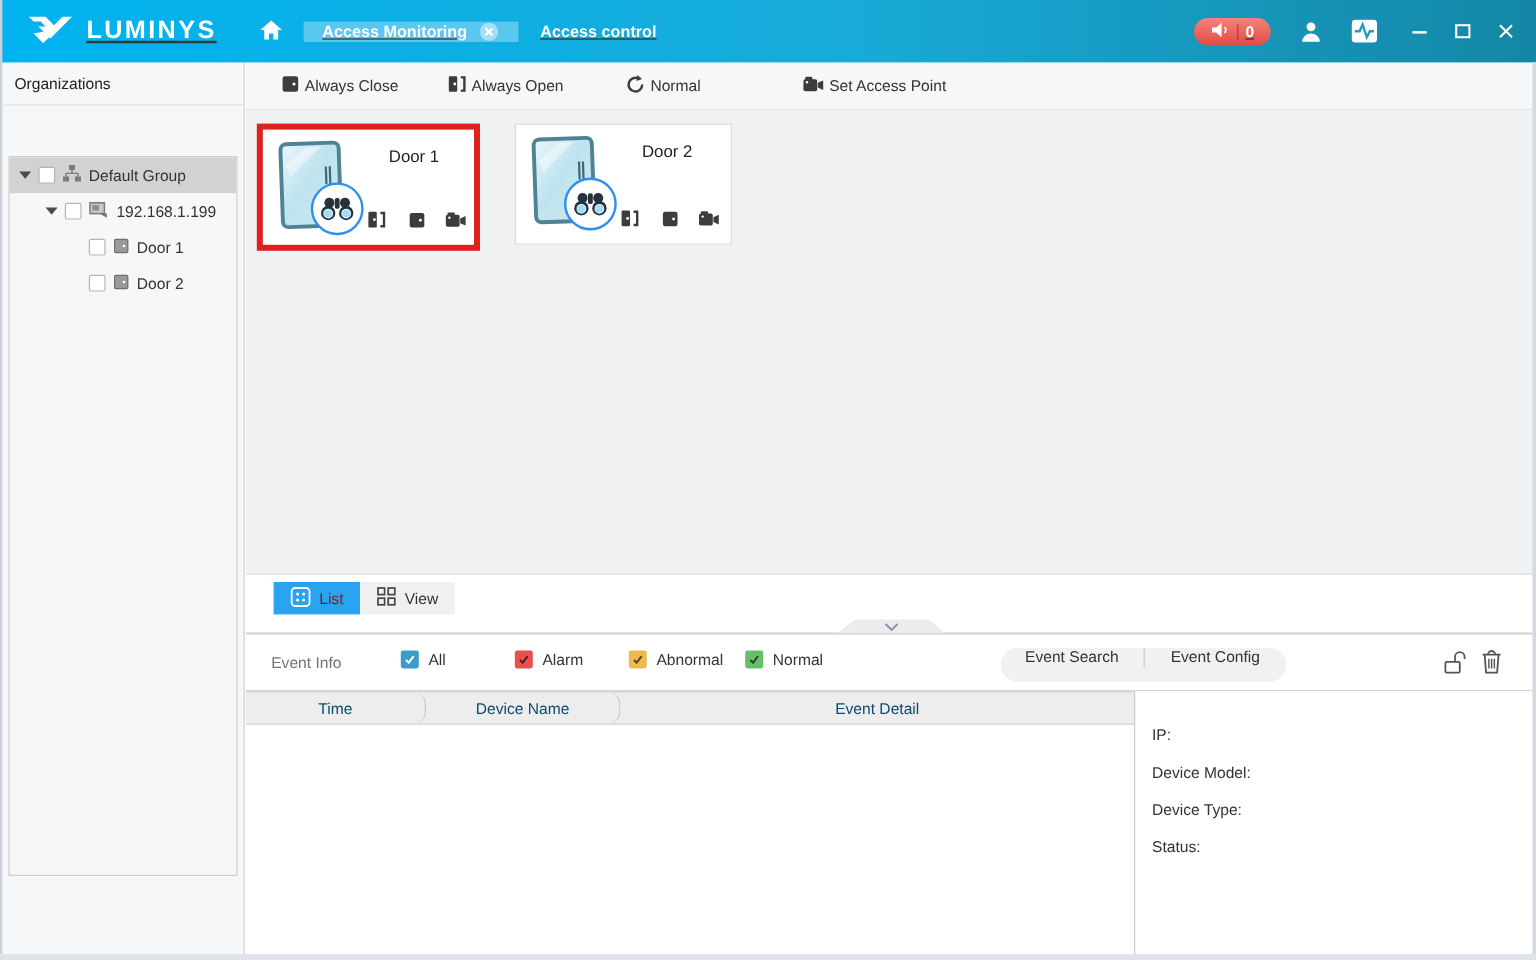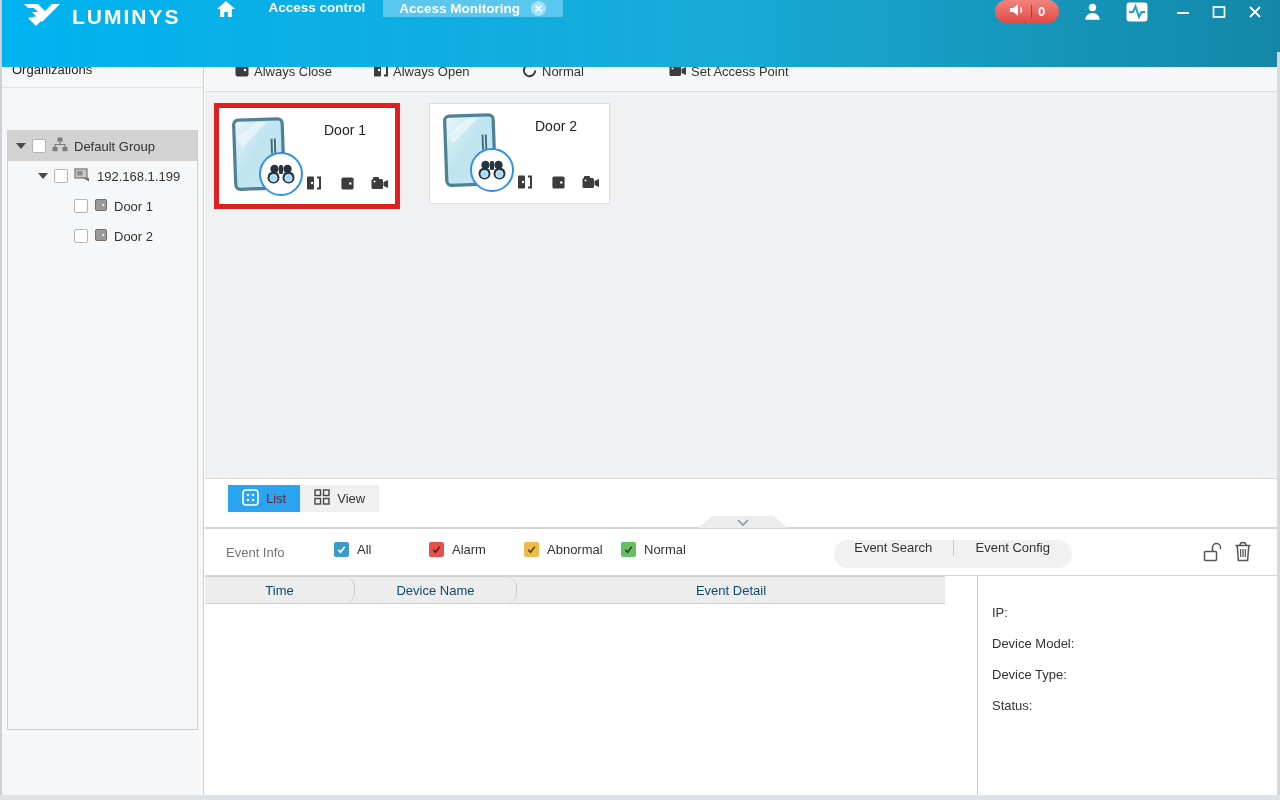--- a/index.html
+++ b/index.html
@@ -6,23 +6,23 @@
   html,body { width:1280px; height:800px; overflow:hidden; }
   body { font-family:"Liberation Sans", sans-serif; font-size:13px; color:#333; background:#eef0f2; }
   .window { position:relative; width:1280px; height:800px; background:#fff; }
 
   
   .frame-left  { position:absolute; left:0; top:0; bottom:0; width:2px; background:#ccd1d8; z-index:60; }
   .frame-right { position:absolute; right:0; top:52px; bottom:0; width:3px; background:#d4d9de; z-index:60; }
   .frame-bottom{ position:absolute; left:0; right:0; bottom:0; height:5px; background:#dfe3e7; z-index:60; }
 
   
-  .topbar { position:absolute; left:0; top:0; width:1280px; height:67px;
+  .topbar { position:absolute; left:0; top:0; width:1280px; height:52px;
             background:linear-gradient(90deg,#00b3f0 0%, #18abd8 55%, #1487a6 100%);
-            display:flex; align-items:flex-start; z-index:40; }
+            display:flex; align-items:center; z-index:40;text-decoration:underline; }
   .brand { display:flex; align-items:center; gap:10px; padding:0 18px 0 22px; }
   .brand-text { color:#fff; font-weight:bold; font-size:21px; letter-spacing:2px; }
   .home-tab { width:54px; display:flex; align-items:center; justify-content:center; cursor:pointer; }
   .tab { display:flex; align-items:center; gap:10px; padding:0 16px; color:#fff; font-weight:bold;
          font-size:13.5px; cursor:pointer; }
   .tab.active { background:#5ac7ee; }
   .tab + .tab { margin-left:2px; }
   .tab-close { display:flex; align-items:center; }
   .top-right { margin-left:auto; display:flex; align-items:center; gap:24px; padding-right:18px; }
   .alarm-badge { width:64px; height:23px; border-radius:12px; background:linear-gradient(180deg,#f2837c,#e14b45);
@@ -97,21 +97,21 @@
   .unlock-btn { position:absolute; right:54px; top:12px; }
   .trash-btn { position:absolute; right:25px; top:12px; }
 
   .table-header { position:absolute; left:0; top:524px; width:740px; height:28px; display:flex;
                   background:#ededed; border-top:1px solid #d0d0d0; border-bottom:1px solid #cfcfcf; }
   .th { display:flex; align-items:center; justify-content:center; color:#0c4a6e; border-right:1px solid #c9c9c9;border-radius:10px; }
   .th-time{width:150px;} .th-device{width:162px;} .th-detail{flex:1; border-right:none;}
   .table-body { position:absolute; left:0; top:552px; width:740px; bottom:0; background:#fff; }
 
   .details-panel { position:absolute; left:740px; right:0; top:524px; bottom:0; background:#fff;
-                   border-left:1px solid #c9c9c9; padding:30px 0 0 14px;margin-left:32px; }
+                   border-left:1px solid #c9c9c9; padding:30px 0 0 14px; }
   .detail-field { margin-bottom:17px; color:#333; line-height:14px; }
 </style>
 </head>
 <body>
 
 <svg width="0" height="0" style="position:absolute">
   <defs>
     <linearGradient id="doorglass" x1="0" y1="0" x2="1" y2="1">
       <stop offset="0" stop-color="#eaf7fb"></stop>
         <stop offset="0.45" stop-color="#bfe3ef"></stop>
@@ -132,31 +132,31 @@
       </span>
       <span class="brand-text">LUMINYS</span>
     </div>
     <div class="home-tab">
       <span>
         <svg width="20" height="18" viewBox="0 0 20 18">
           <path d="M10 1 L19 9 H15.8 V17 H11.8 V12 H8.2 V17 H4.2 V9 H1 Z" fill="#fff"></path>
         </svg>
       </span>
     </div>
-    <div class="tab">
-      <span>Access control</span>
-    </div>
     <div class="tab active">
       <span>Access Monitoring</span>
       <span class="tab-close">
         <svg width="17" height="17" viewBox="0 0 17 17">
           <circle cx="8.5" cy="8.5" r="7.6" fill="#ffffff" opacity="0.45"></circle>
           <path d="M5.6 5.6 L11.4 11.4 M11.4 5.6 L5.6 11.4" stroke="#fff" stroke-width="1.8"></path>
         </svg>
       </span>
+    </div>
+    <div class="tab">
+      <span>Access control</span>
     </div>
 
     <div class="top-right">
       <div class="alarm-badge">
         <span>
           <svg width="16" height="14" viewBox="0 0 16 14">
             <path d="M1 5 H4.5 L9 1 V13 L4.5 9 H1 Z" fill="#fff"></path>
             <path d="M11.5 4.5 A4 4 0 0 1 11.5 9.5" stroke="#fff" stroke-width="1.4" fill="none"></path>
           </svg>
         </span>

